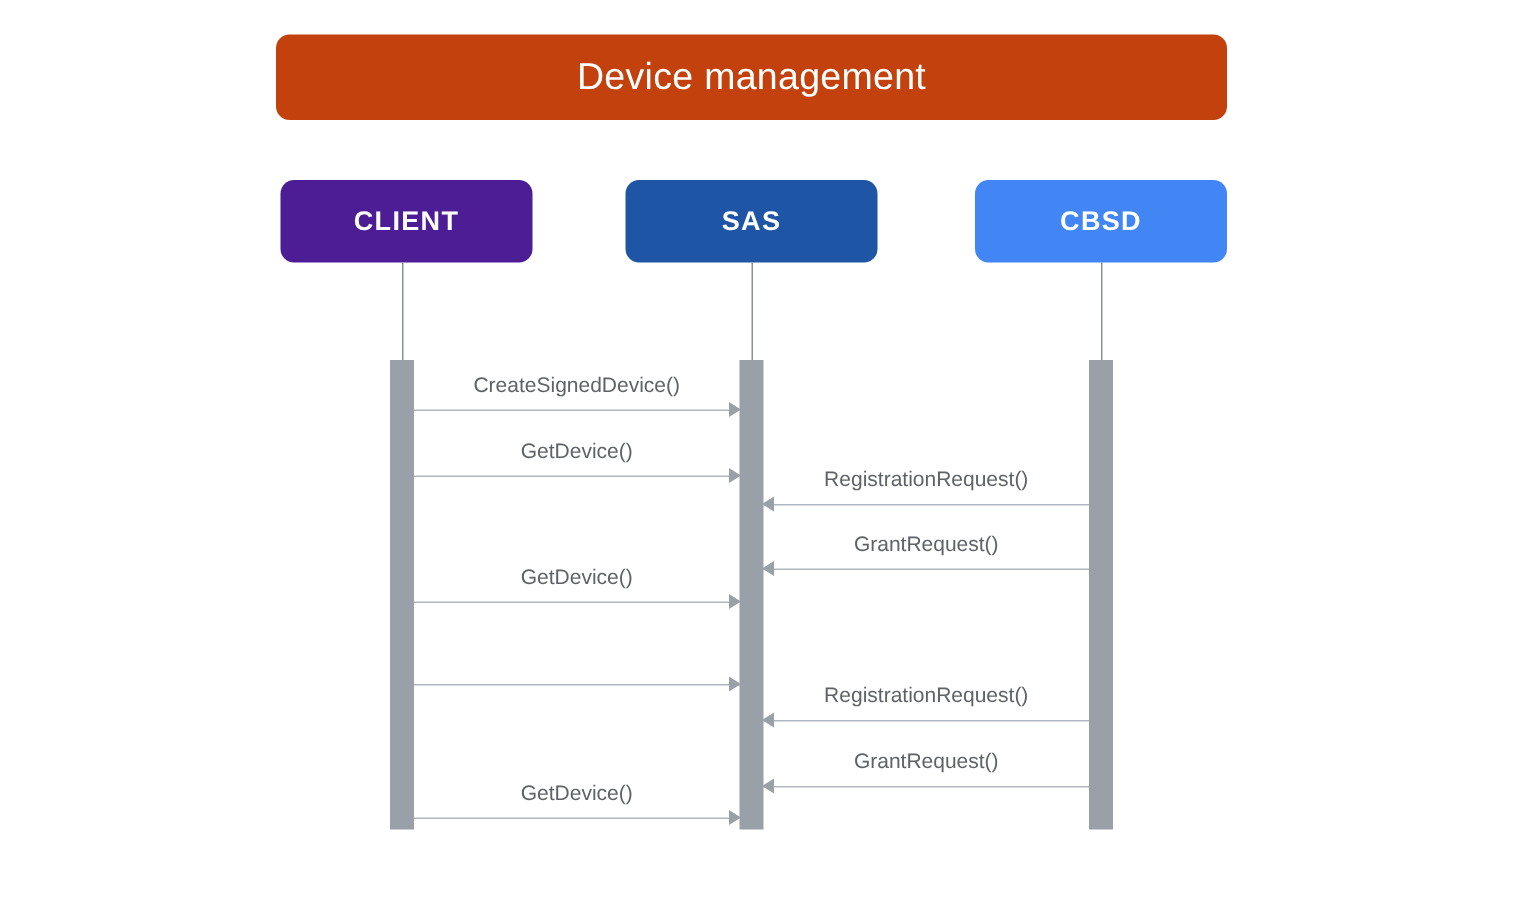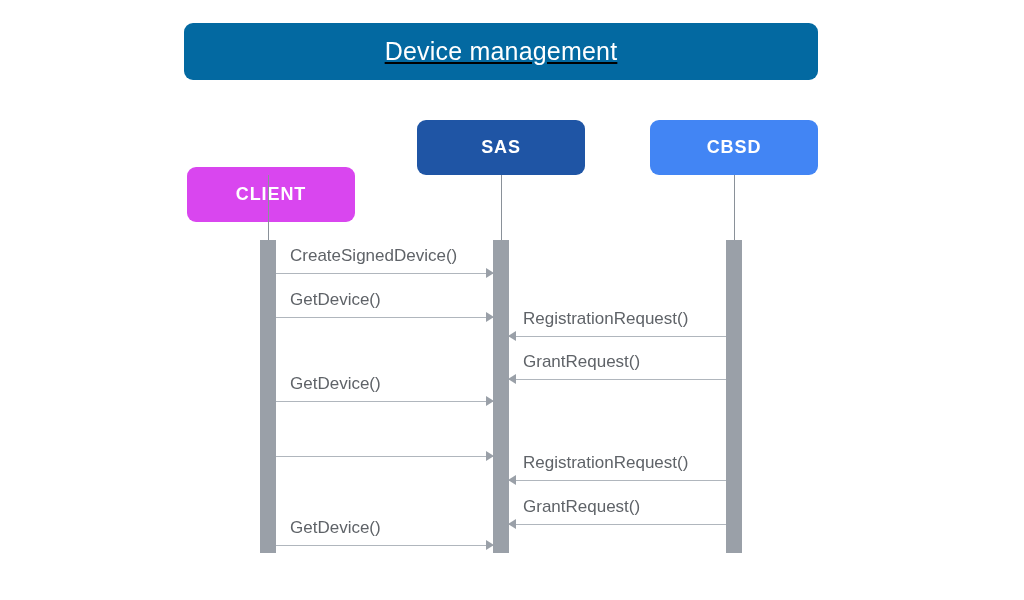--- a/index.html
+++ b/index.html
@@ -81,26 +81,26 @@
   
   .message {
     position: absolute;
     height: 34px;
   }
   .message-label {
     position: absolute;
     left: 0;
     top: 0;
     width: 100%;
+    text-align: center;
     color: #5f6368;
-    font-size: 17px;
+    font-size: 14px;
     font-weight: 400;
     white-space: nowrap;
     line-height: 16px;
-    padding-left: 14px;
   }
   .message-line {
     position: absolute;
     left: 0;
     top: 25px;
     width: 100%;
     height: 1px;
     background: #b0b6bd;
   }
   .arrow-head {
@@ -118,26 +118,26 @@
   .arrow-head.to-left {
     left: -1px;
     border-right: 8px solid #9aa0a8;
   }
 </style>
 </head>
 <body style="background: rgb(255, 255, 255);">
 
 <div id="diagram-canvas">
 
-  <div class="title-bar" id="title-bar" style="background: #0369a1; text-decoration: underline;">
+  <div class="title-bar" id="title-bar" style="background: #c2410c;">
     <span class="title-bar-text" style="color: rgb(255, 255, 255);">Device management</span>
   </div>
 
   <div id="participants-layer">
-      <div class="participant" style="left: 187px; background: #d946ef; margin-top: 47px;">
+      <div class="participant" style="left: 187px; background: #4c1d95;">
         <span class="participant-label">CLIENT</span>
       </div>
       <div class="participant" style="left: 417px; background: rgb(31, 85, 165);">
         <span class="participant-label">SAS</span>
       </div>
       <div class="participant" style="left: 650px; background: rgb(66, 133, 244);">
         <span class="participant-label">CBSD</span>
       </div>
     </div>
 

